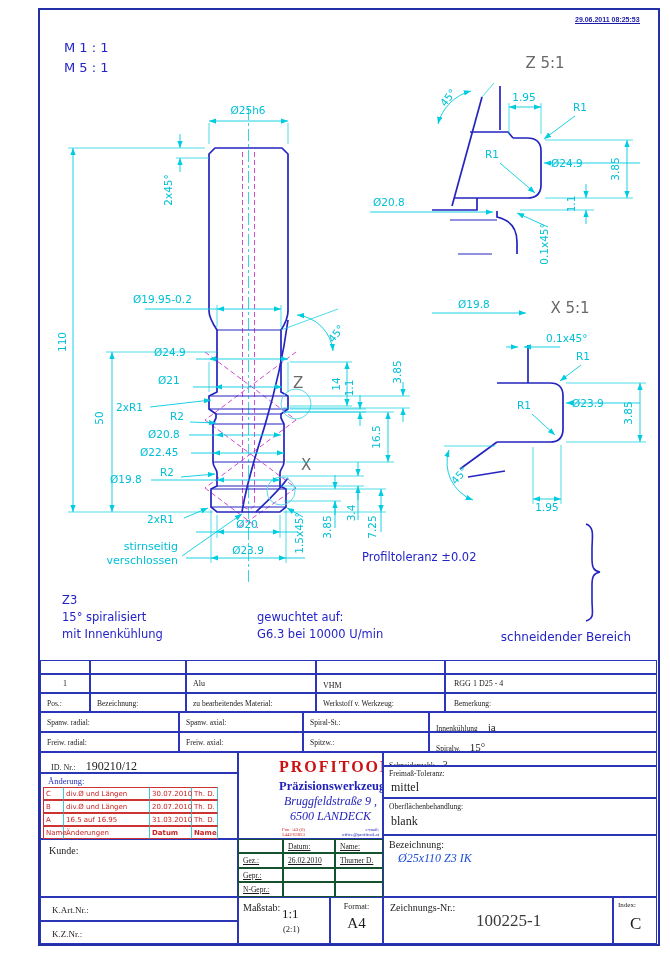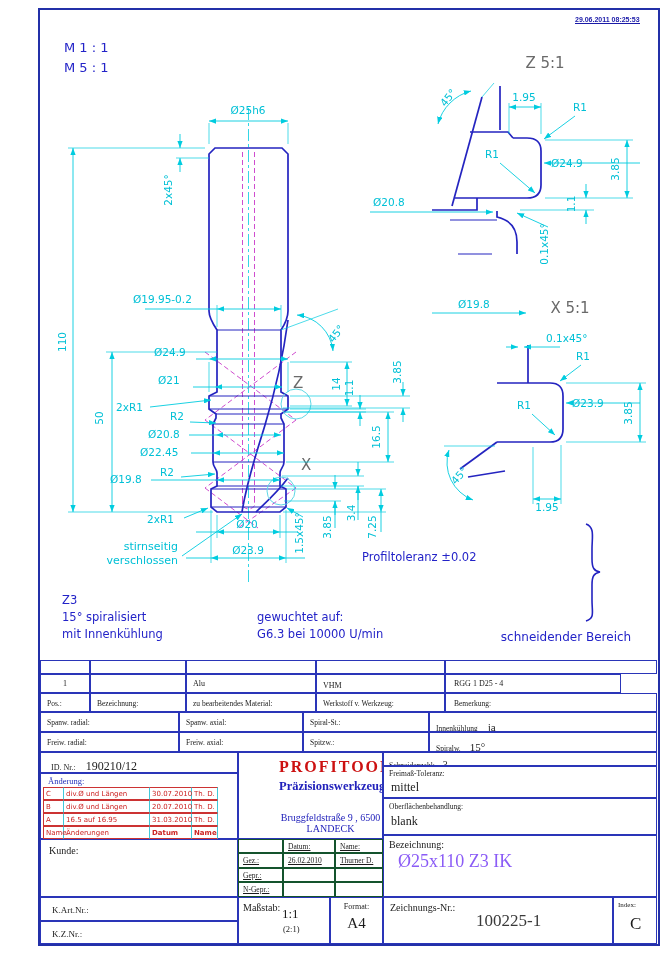--- a/index.html
+++ b/index.html
@@ -299,21 +299,21 @@
 <div class="cell" style="left:40px;top:660px;width:50px;height:14px;"></div>
 <div class="cell" style="left:90px;top:660px;width:96px;height:14px;"></div>
 <div class="cell" style="left:186px;top:660px;width:130px;height:14px;"></div>
 <div class="cell" style="left:316px;top:660px;width:129px;height:14px;"></div>
 <div class="cell" style="left:445px;top:660px;width:212px;height:14px;"></div>
 
 <div class="cell val8" style="left:40px;top:674px;width:50px;height:19px;text-align:center;padding-top:4px;">1</div>
 <div class="cell" style="left:90px;top:674px;width:96px;height:19px;"></div>
 <div class="cell val8" style="left:186px;top:674px;width:130px;height:19px;padding:4px 0 0 6px;">Alu</div>
 <div class="cell val8" style="left:316px;top:674px;width:129px;height:19px;padding:6px 0 0 6px;">VHM</div>
-<div class="cell val8" style="left:445px;top:674px;width:176px;height:19px;padding:4px 0 0 8px;">RGG 1  D25 - 4</div>
+<div class="cell val8" style="left:445px;top:674px;width:212px;height:19px;padding:4px 0 0 8px;">RGG 1  D25 - 4</div>
 
 <div class="cell lbl" style="left:40px;top:693px;width:50px;height:19px;padding:5px 0 0 6px;">Pos.:</div>
 <div class="cell lbl" style="left:90px;top:693px;width:96px;height:19px;padding:5px 0 0 6px;">Bezeichnung:</div>
 <div class="cell lbl" style="left:186px;top:693px;width:130px;height:19px;padding:5px 0 0 6px;">zu bearbeitendes Material:</div>
 <div class="cell lbl" style="left:316px;top:693px;width:129px;height:19px;padding:5px 0 0 6px;">Werkstoff v. Werkzeug:</div>
 <div class="cell lbl" style="left:445px;top:693px;width:212px;height:19px;padding:5px 0 0 8px;">Bemerkung:</div>
 
 <div class="cell lbl" style="left:40px;top:712px;width:139px;height:20px;padding:5px 0 0 6px;">Spanw. radial:</div>
 <div class="cell lbl" style="left:179px;top:712px;width:124px;height:20px;padding:5px 0 0 6px;">Spanw. axial:</div>
 <div class="cell lbl" style="left:303px;top:712px;width:126px;height:20px;padding:5px 0 0 6px;">Spiral-St.:</div>
@@ -360,21 +360,21 @@
 <div class="cell" style="left:40px;top:897px;width:198px;height:24px;">
   <span style="font-size:9px;position:absolute;left:11px;top:7px;">K.Art.Nr.:</span>
 </div>
 <div class="cell" style="left:40px;top:921px;width:198px;height:23px;">
   <span style="font-size:9px;position:absolute;left:11px;top:7px;">K.Z.Nr.:</span>
 </div>
 
 <div class="cell" style="left:238px;top:752px;width:145px;height:87px;text-align:center;padding-left:40px;">
   <div style="margin-top:5px;font-size:16px;font-weight:bold;color:#cc1111;letter-spacing:2px;font-family:'Liberation Serif',serif;">PROFITOOL</div>
   <div style="margin-top:3px;font-size:12.5px;font-weight:bold;color:#2222bb;font-family:'Liberation Serif',serif;">Präzisionswerkzeuge</div>
-  <div style="margin-top:18px;font-size:10px;color:#2222bb;font-family:'Liberation Serif',serif;">Bruggfeldstraße 9 , 6500 LANDECK</div>
+  <div style="margin-top:0;font-size:12px;color:#2222bb;font-family:'Liberation Serif',serif;font-style:italic;">Bruggfeldstraße 9 , 6500 LANDECK</div>
   <div style="display:flex;justify-content:space-between;padding:3px 3px 0 3px;">
     <div style="text-align:left;">
       <div style="font-size:4.8px;color:#cc2222;">Fon +43 (0) 5442/63853</div>
       <div style="font-size:4.8px;color:#cc2222;">Fax +43 (0) 5442/61176</div>
     </div>
     <div style="text-align:right;">
       <div style="font-size:4.8px;color:#2222bb;">e-mail: office@profitool.at</div>
       <div style="font-size:4.8px;color:#2222bb;">http://www.profitool.at</div>
     </div>
   </div>
@@ -410,21 +410,21 @@
 <div class="cell" style="left:383px;top:766px;width:274px;height:32px;">
   <div style="font-size:7.5px;padding:2px 0 0 5px;">Freimaß-Toleranz:</div>
   <div style="font-size:12px;padding:2px 0 0 7px;">mittel</div>
 </div>
 <div class="cell" style="left:383px;top:798px;width:274px;height:37px;">
   <div style="font-size:7.5px;padding:3px 0 0 5px;">Oberflächenbehandlung:</div>
   <div style="font-size:12px;padding:3px 0 0 7px;">blank</div>
 </div>
 <div class="cell" style="left:383px;top:835px;width:274px;height:62px;">
   <div style="font-size:10px;padding:3px 0 0 5px;">Bezeichnung:</div>
-  <div style="font-size:18px;color:#8b5cf6;padding:1px 0 0 14px;">Ø25x110 Z3 IK</div>
+  <div style="font-size:12px;color:#1d4ed8;padding:1px 0 0 14px;font-style:italic;">Ø25x110 Z3 IK</div>
 </div>
 <div class="cell" style="left:383px;top:897px;width:230px;height:47px;">
   <span style="font-size:10px;position:absolute;left:6px;top:4px;">Zeichnungs-Nr.:</span>
   <span style="font-size:17px;color:#3a3a3a;position:absolute;left:92px;top:13px;">100225-1</span>
 </div>
 <div class="cell" style="left:613px;top:897px;width:44px;height:47px;">
   <span style="font-size:7px;position:absolute;left:4px;top:3px;">Index:</span>
   <span style="font-size:17px;position:absolute;left:16px;top:16px;">C</span>
 </div>
 

